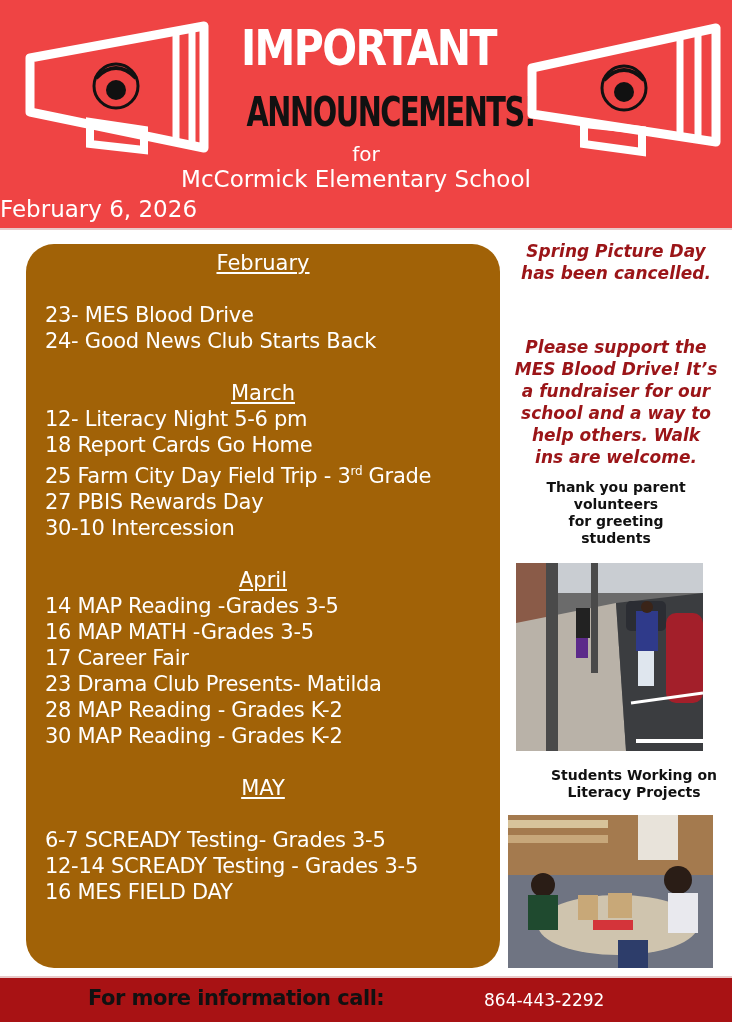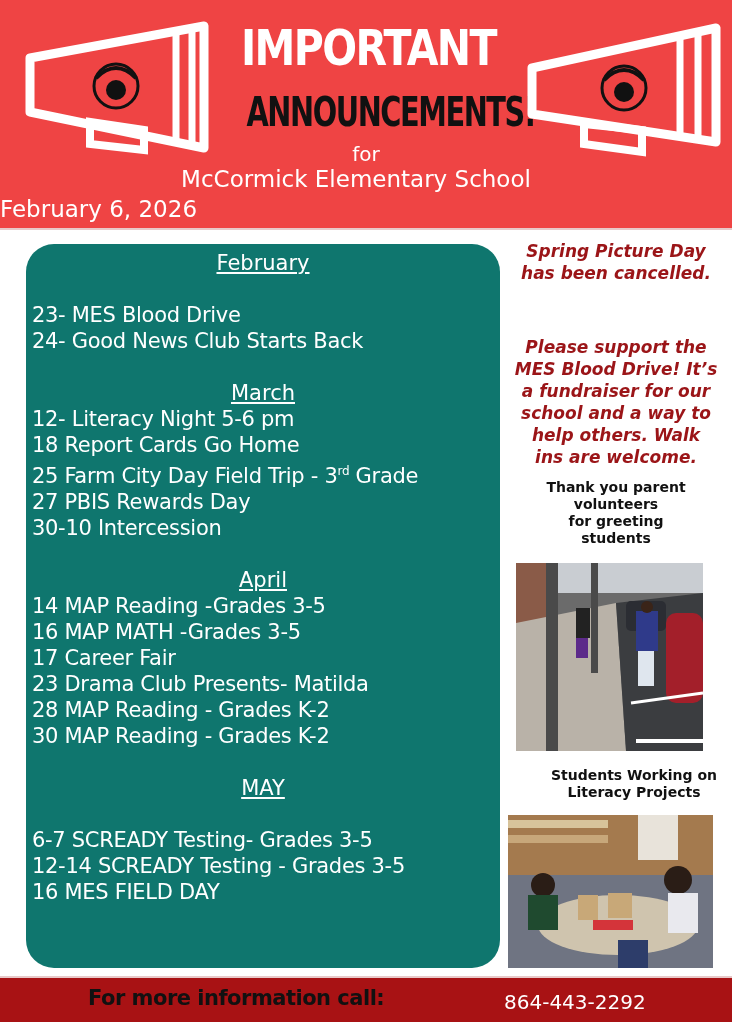--- a/index.html
+++ b/index.html
@@ -7,36 +7,36 @@
   .header { position:absolute; left:0; top:0; width:732px; height:228px; background:#ef4444; border-bottom:2px solid #e8c9c9; }
   .megaphone { position:absolute; top:20px; }
   .mega-left { left:24px; }
   .mega-right { left:524px; }
   .title-main { position:absolute; left:214px; top:18px; width:300px; text-align:center; color:#fff; font-family:"DejaVu Sans", sans-serif; font-weight:bold; font-size:50px; letter-spacing:-2px; line-height:60px; transform:scaleX(0.82); transform-origin:center; }
   .title-sub { position:absolute; left:200px; top:88px; width:332px; text-align:center; color:#111; font-family:"DejaVu Sans", sans-serif; font-weight:bold; font-size:40px; letter-spacing:-2px; line-height:48px; transform:scaleX(0.72); transform-origin:center; }
   .for { position:absolute; left:0; width:732px; top:142px; text-align:center; color:#fff; font-size:20px; font-family:"DejaVu Sans", sans-serif; }
   .school { position:absolute; left:0; width:712px; top:166px; text-align:center; color:#fff; font-size:23px; font-family:"DejaVu Sans", sans-serif; }
   .date { position:absolute; left:0; width:732px; top:196px; color:#fff; font-size:23px; font-family:"DejaVu Sans", sans-serif; }
 
-  .calendar { position:absolute; left:26px; top:244px; width:474px; height:724px; background:#0f766e; border-radius:28px; color:#fff; font-family:"DejaVu Sans", sans-serif; }
+  .calendar { position:absolute; left:26px; top:244px; width:474px; height:724px; background:#a16207; border-radius:28px; color:#fff; font-family:"DejaVu Sans", sans-serif; }
   .month { text-align:center; text-decoration:underline; font-size:21px; line-height:26px; margin-left:0; }
-  .ev { font-size:21px; line-height:26px; padding-left:6px; white-space:nowrap; letter-spacing:-0.3px; }
+  .ev { font-size:21px; line-height:26px; padding-left:19px; white-space:nowrap; letter-spacing:-0.3px; }
   .gap { height:26px; }
   sup { font-size:12px; }
 
   .side { position:absolute; left:500px; top:240px; width:232px; }
   .notice { color:#9b1518; font-family:"DejaVu Sans", sans-serif; font-weight:bold; font-style:italic; text-align:center; font-size:17px; line-height:22px; }
   .caption { color:#111; font-family:"DejaVu Sans", sans-serif; font-weight:bold; text-align:center; font-size:14px; line-height:17px; }
 
   .photo1 { position:absolute; left:516px; top:563px; width:187px; height:188px; overflow:hidden; background:#6b6b6b; }
   .photo2 { position:absolute; left:508px; top:815px; width:205px; height:153px; overflow:hidden; background:#8a7a60; }
 
   .footer { position:absolute; left:0; top:976px; width:732px; height:44px; background:#a81214; border-top:2px solid #e8c9c9; }
   .footer-label { position:absolute; left:88px; top:8px; font-family:"DejaVu Sans", sans-serif; font-weight:bold; font-size:21px; color:#111; letter-spacing:-0.5px; }
-  .footer-phone { position:absolute; left:504px; top:12px; font-family:"DejaVu Sans", sans-serif; font-size:20px; color:#fff; }
+  .footer-phone { position:absolute; left:484px; top:12px; font-family:"DejaVu Sans", sans-serif; font-size:17px; color:#fff; }
 </style>
 </head>
 <body>
 
 <div class="header">
   <svg class="megaphone mega-left" width="190" height="140" viewBox="0 0 190 140">
     <polygon points="6,38 180,6 180,128 6,92" fill="none" stroke="#fff" stroke-width="9" stroke-linejoin="round"></polygon>
     <line x1="152" y1="12" x2="152" y2="123" stroke="#fff" stroke-width="7"></line>
     <line x1="168" y1="9" x2="168" y2="126" stroke="#fff" stroke-width="7"></line>
     <polygon points="66,102 66,124 120,130 120,110" fill="none" stroke="#fff" stroke-width="8"></polygon>

